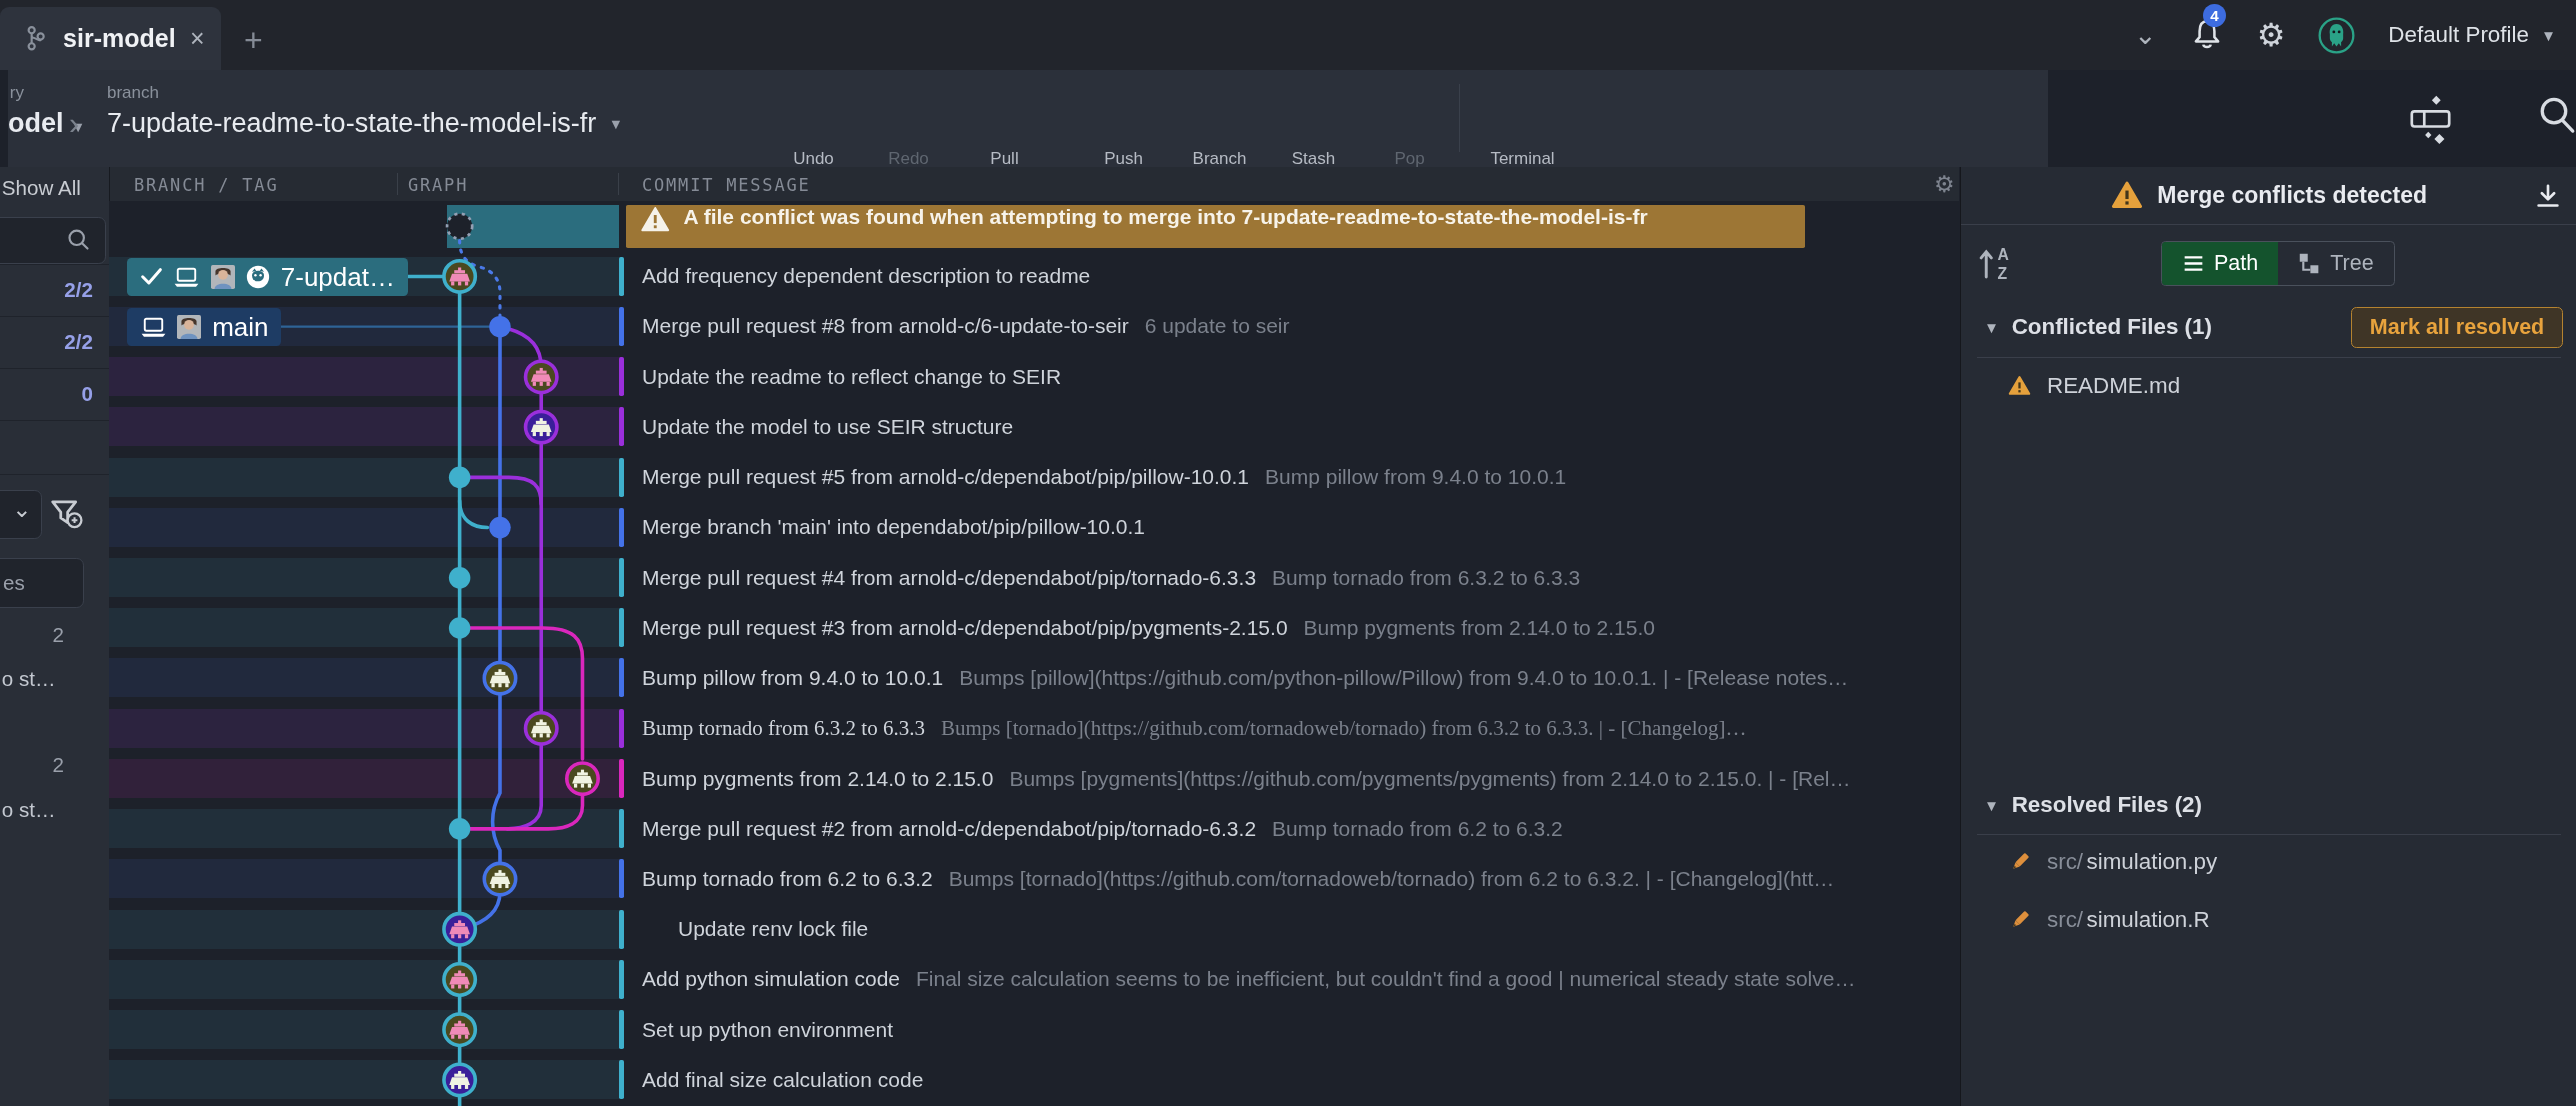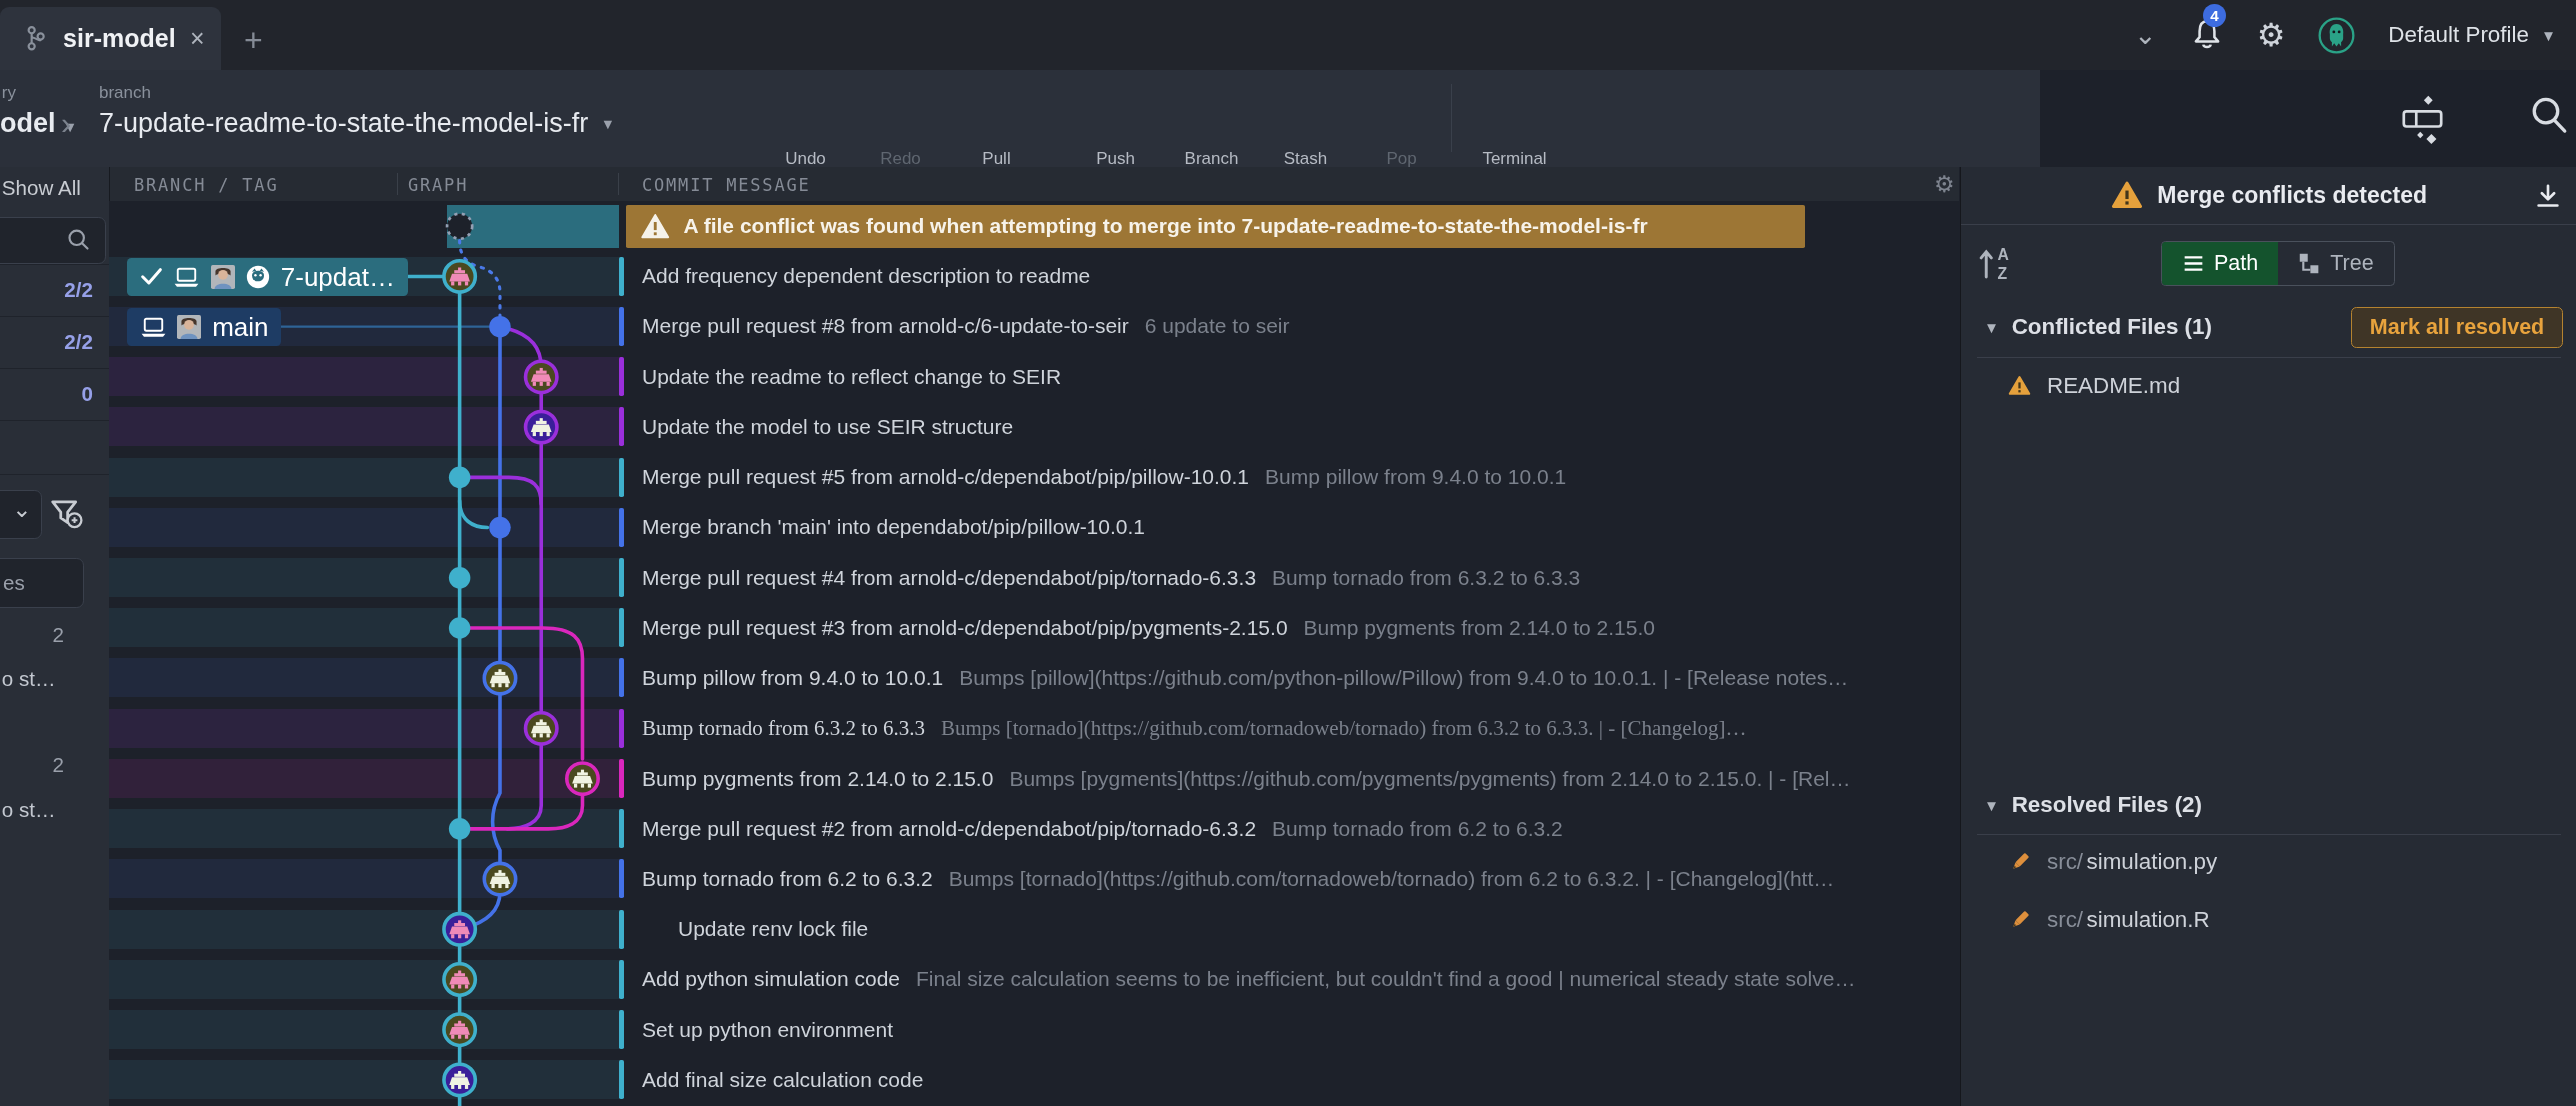--- a/index.html
+++ b/index.html
@@ -12,21 +12,21 @@
   .tab{position:absolute;left:0;top:7.2px;width:221px;height:63px;background:#2e333d;
        border-radius:9px 9px 0 0;display:flex;align-items:center;}
   .tab-title{font-size:25px;font-weight:bold;color:#f0f2f5;margin-left:12.6px;}
   .tab-close{margin-left:14.4px;font-size:25px;color:#aeb4bd;}
   .newtab{position:absolute;left:244px;top:21.5px;font-size:32px;color:#858b96;}
   .top-right{position:absolute;right:0;top:0;height:70px;display:flex;align-items:center;gap:32px;padding-right:20px;}
   .profile-label{font-size:22.4px;color:#dfe3e8;}
   .badge-dot{position:absolute;left:14.4px;top:-10.8px;width:23px;height:23px;border-radius:50%;
        background:#3d6ce0;color:#fff;font-size:15.2px;font-weight:bold;display:flex;align-items:center;justify-content:center;}
   
-  .toolbar{position:absolute;left:0;top:70px;width:2040px;height:97px;background:#2b303a;}
+  .toolbar{position:absolute;left:8px;top:70px;width:2040px;height:97px;background:#2b303a;}
   .crumb-small{font-size:17px;color:#8a919c;}
   .crumb-big{font-size:27px;font-weight:500;color:#e8ebf0;}
   .tb-label{font-size:17px;color:#b6bbc4;text-align:center;}
   .tb-label.dis{color:#5f6670;}
   .tb-btn{position:absolute;top:79px;width:99px;margin-left:-49px;text-align:center;}
   .tb-icon{margin-top:3.6px;}
   
   .colhead{position:absolute;left:109px;top:167px;width:1850px;height:34px;background:#262b33;
        border-bottom:0.9px solid #15171c;}
   .colhead span{position:absolute;top:8px;font-size:17px;letter-spacing:1.8px;color:#858b96;
@@ -43,21 +43,21 @@
   
   .main{position:absolute;left:109px;top:201px;width:1850px;height:906px;overflow:hidden;background:#1d212a;}
   .row-tint{position:absolute;left:0;width:513px;height:39px;}
   .row-bar{position:absolute;left:510px;width:4.5px;height:39px;border-radius:1.8px;}
   .row-msg{position:absolute;left:533px;width:1302px;height:50px;line-height:50px;
        white-space:nowrap;overflow:hidden;text-overflow:ellipsis;font-size:21px;}
   .row-msg .m{color:#cfd4db;font-weight:500;}
   .row-msg .d{color:#7b818c;margin-left:16px;font-weight:normal;}
   .wip-teal{position:absolute;left:338px;top:3.6px;width:172px;height:43px;background:#2b6d7e;}
   .banner{position:absolute;left:517px;top:3.6px;width:1179px;height:43px;background:#9d7635;border-radius:1.8px;
-       display:flex;align-items:center;}
+       display:flex;align-items:flex-start;}
   .banner span{color:#f7f3ea;font-size:21px;font-weight:600;margin-left:12.6px;white-space:nowrap;overflow:hidden;}
   .graph-svg{position:absolute;left:0;top:0;pointer-events:none;}
   .ref-badge{position:absolute;height:38px;border-radius:4.5px;display:flex;align-items:center;
        padding:0 12.6px;gap:10.8px;color:#fff;font-size:26px;font-weight:500;white-space:nowrap;}
   
   .panel{position:absolute;left:1960px;top:167px;width:616px;height:940px;background:#262b34;
        border-left:0.9px solid #15171c;}
   .panel-head{position:absolute;left:0;top:0;width:616px;height:57px;border-bottom:0.9px solid #3a3f4a;
        display:flex;align-items:center;justify-content:center;gap:14.4px;}
   .panel-head .t{font-size:23px;font-weight:600;color:#e9ebf0;}

